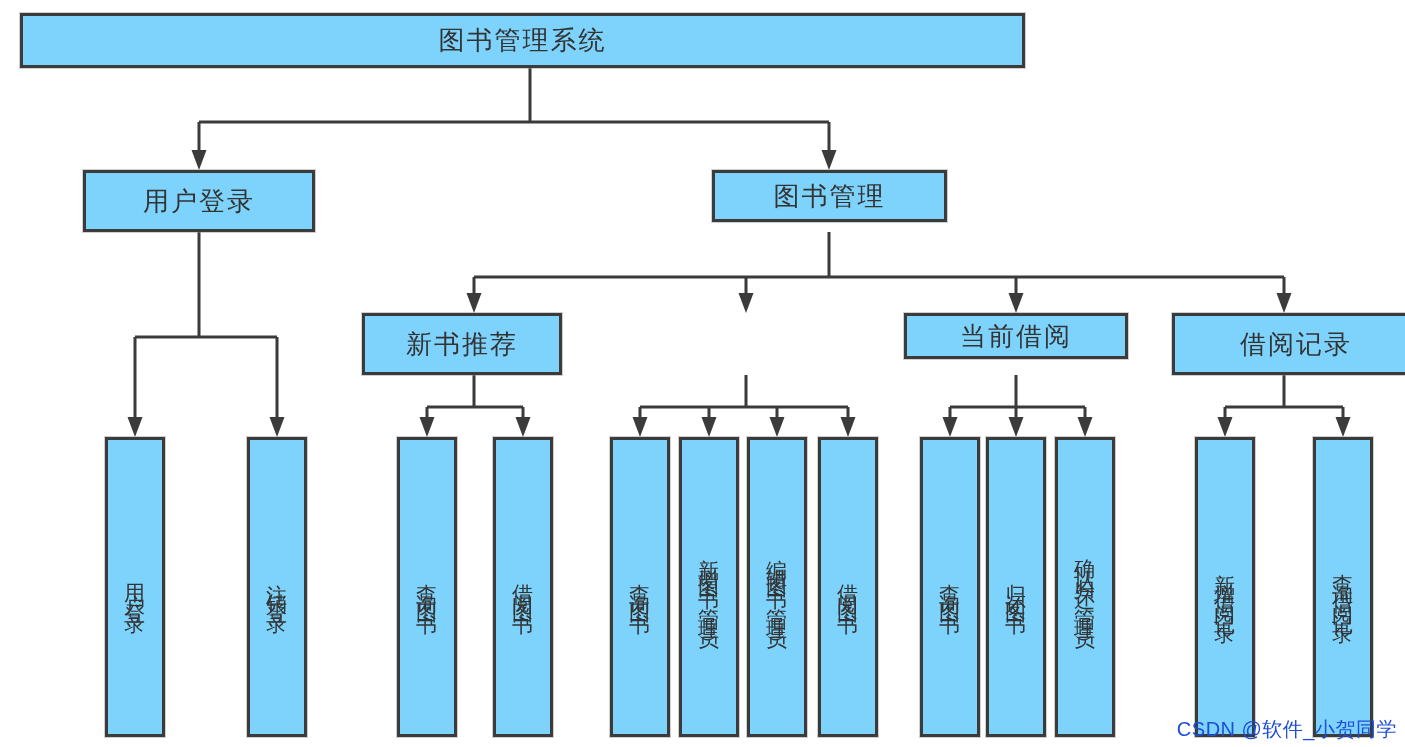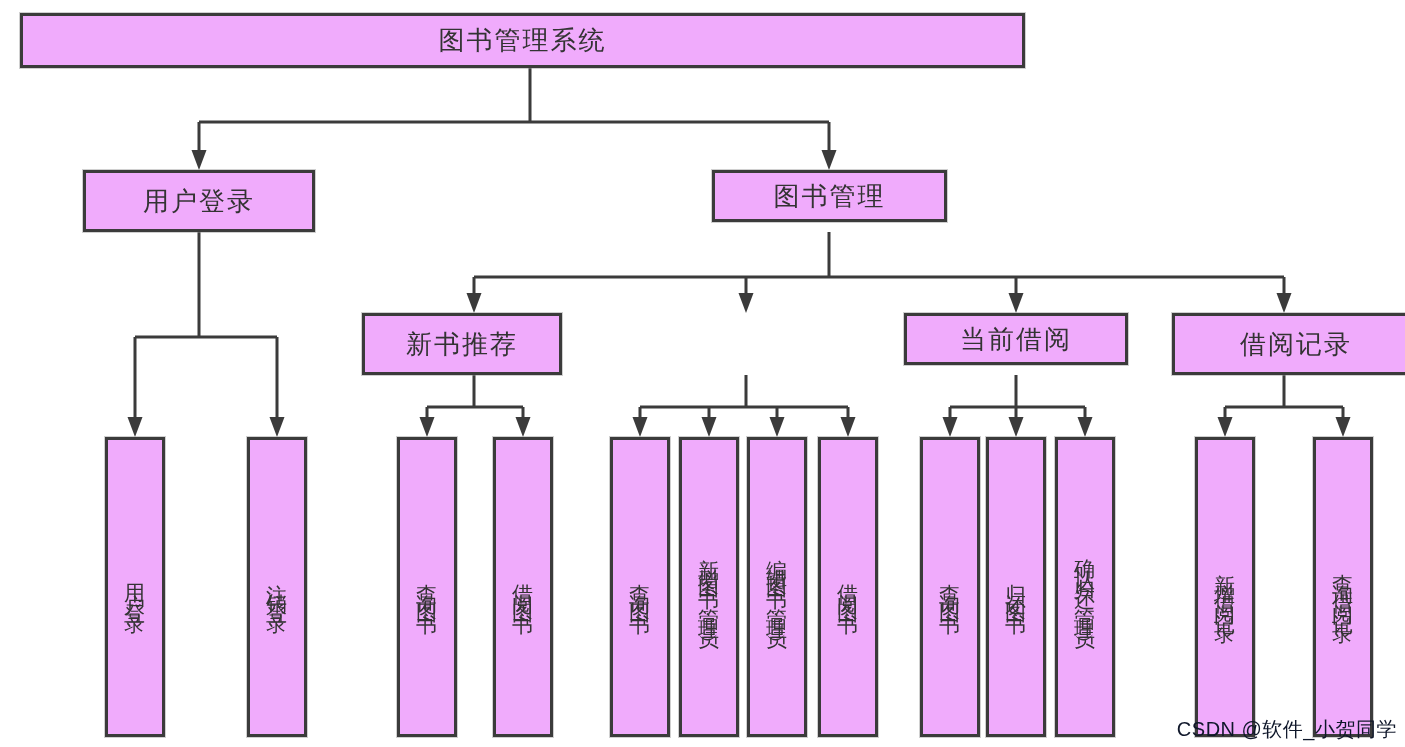--- a/index.html
+++ b/index.html
@@ -8,21 +8,21 @@
     width: 1405px;
     height: 747px;
     background: #ffffff;
     font-family: "Liberation Sans", "DejaVu Sans", sans-serif;
     overflow: hidden;
   }
   svg.edges { position: absolute; left: 0; top: 0; width: 1405px; height: 747px; }
   .node {
     position: absolute;
     box-sizing: border-box;
-    background: #f0abfc;
+    background: #7dd3fc;
     border: 3px solid #3b3b3b;
     display: flex;
     align-items: center;
     justify-content: center;
     color: #333333;
     box-shadow: 0 0 0 1px rgba(150,150,150,0.45);
   }
   .h-node span {
     font-size: 26px;
     letter-spacing: 2px;
@@ -35,21 +35,21 @@
     font-size: 21px;
     letter-spacing: 10px;
     line-height: 1.1;
     color: #333333;
   }
   .watermark {
     position: absolute;
     top: 716px;
     right: 8px;
     font-size: 20px;
-    color: #0f172a;
+    color: #1d4ed8;
     letter-spacing: 0.5px;
     z-index: 10;
     white-space: nowrap;
   }
 </style>
 </head>
 <body>
 
 <div class="canvas">
 
@@ -103,21 +103,21 @@
   <div class="node h-node" style="left:83px; top:170px; width:232px; height:62px">
     <span>用户登录</span>
   </div>
   <div class="node h-node" style="left:712px; top:170px; width:235px; height:52px">
     <span>图书管理</span>
   </div>
 
   <div class="node h-node" style="left:362px; top:313px; width:200px; height:62px">
     <span>新书推荐</span>
   </div>
-  <div class="node h-node" style="left:904px; top:313px; width:224px; height:52px">
+  <div class="node h-node" style="left:904px; top:313px; width:224px; height:46px">
     <span>当前借阅</span>
   </div>
   <div class="node h-node" style="left:1172px; top:313px; width:248px; height:62px">
     <span>借阅记录</span>
   </div>
 
   <div class="node v-node" style="left:105px; top:437px; width:60px; height:300px">
     <span>用户登录</span>
   </div>
   <div class="node v-node" style="left:247px; top:437px; width:60px; height:300px">

